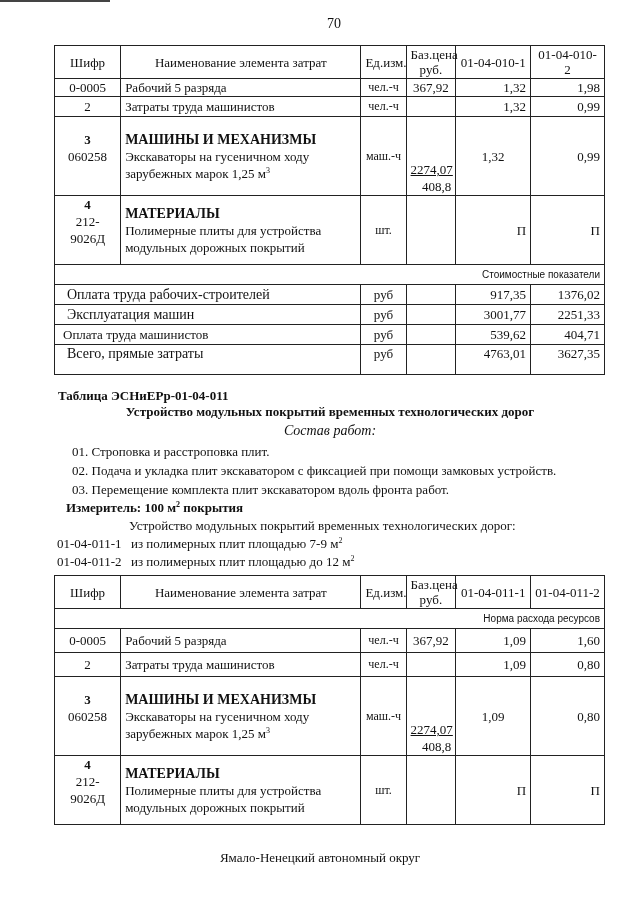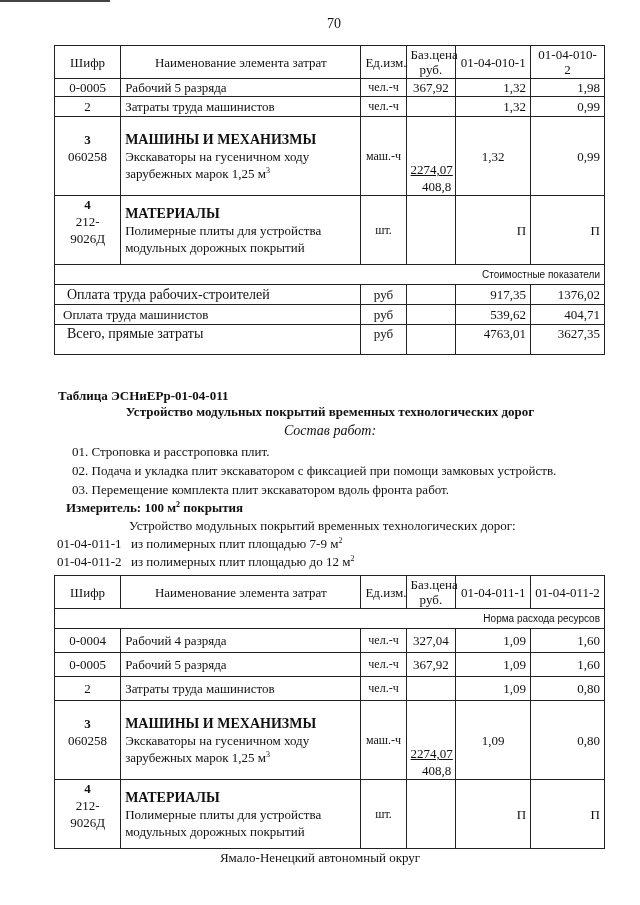--- a/index.html
+++ b/index.html
@@ -103,20 +103,27 @@
     <td colspan="6" class="sub-hdr">Стоимостные показатели</td>
   </tr>
   <tr class="tight" style="height:20px">
     <td colspan="2" class="b" style="padding-left:12px;font-size:14px">Оплата труда рабочих-строителей</td>
     <td class="ctr b">руб</td>
     <td></td>
     <td class="rt b">917,35</td>
     <td class="rt b">1376,02</td>
   </tr>
   <tr class="tight" style="height:20px">
+    <td colspan="2" class="b" style="padding-left:12px;font-size:14px">Эксплуатация машин</td>
+    <td class="ctr b">руб</td>
+    <td></td>
+    <td class="rt b">3001,77</td>
+    <td class="rt b">2251,33</td>
+  </tr>
+  <tr class="tight" style="height:20px">
     <td colspan="2" style="padding-left:8px">Оплата труда машинистов</td>
     <td class="ctr">руб</td>
     <td></td>
     <td class="rt">539,62</td>
     <td class="rt">404,71</td>
   </tr>
   <tr style="height:30px;border-bottom:1px solid #222">
     <td colspan="2" class="b" style="padding-left:12px;font-size:14px;border-top:none;vertical-align:top">Всего, прямые затраты</td>
     <td class="ctr b" style="border-top:none;vertical-align:top">руб</td>
     <td style="border-top:none"></td>
@@ -153,28 +160,20 @@
     <th>Шифр</th>
     <th>Наименование элемента затрат</th>
     <th class="sm">Ед.изм.</th>
     <th class="sm">Баз.цена руб.</th>
     <th>01-04-011-1</th>
     <th>01-04-011-2</th>
   </tr>
   <tr style="height:20px">
     <td colspan="6" class="sub-hdr">Норма расхода ресурсов</td>
   </tr>
-  <tr class="tight" style="height:24px;border-top:1px solid #222">
-    <td class="ctr" style="border-top:1px solid #222">0-0004</td>
-    <td style="border-top:1px solid #222">Рабочий 4 разряда</td>
-    <td class="ctr sm" style="border-top:1px solid #222">чел.-ч</td>
-    <td class="ctr" style="border-top:1px solid #222">327,04</td>
-    <td class="rt" style="border-top:1px solid #222">1,09</td>
-    <td class="rt" style="border-top:1px solid #222">1,60</td>
-  </tr>
   <tr class="tight" style="height:24px">
     <td class="ctr">0-0005</td>
     <td>Рабочий 5 разряда</td>
     <td class="ctr sm">чел.-ч</td>
     <td class="ctr">367,92</td>
     <td class="rt">1,09</td>
     <td class="rt">1,60</td>
   </tr>
   <tr style="height:24px">
     <td class="ctr b">2</td>

